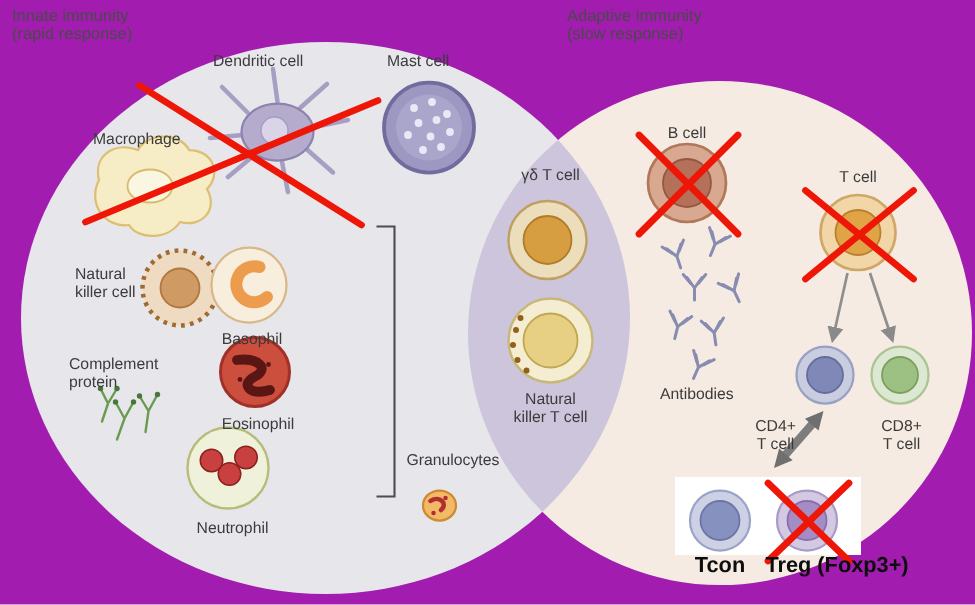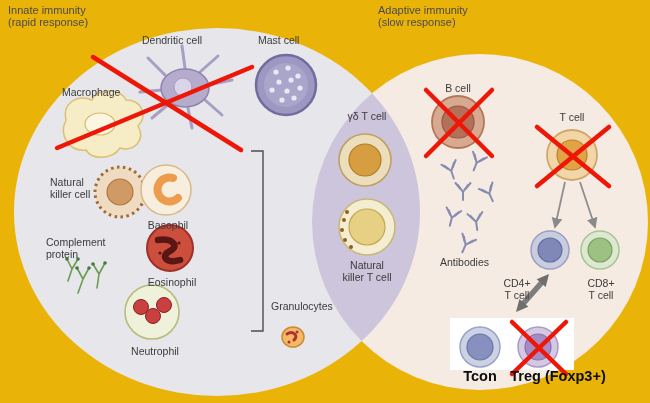--- a/index.html
+++ b/index.html
@@ -1,16 +1,16 @@
 <!DOCTYPE html>
 <html><head>
 <meta charset="utf-8">
 <style>
   html,body{margin:0;padding:0;background:#ffffff;}
-  .stage{position:relative;width:650px;height:403px;background:#eab308;overflow:hidden;}
+  .stage{position:relative;width:650px;height:403px;background:#a21caf;overflow:hidden;}
   svg{display:block;}
   text{font-family:"Liberation Sans","DejaVu Sans",sans-serif;font-size:10.5px;fill:#3b3b3b;}
   text.title{font-size:11px;fill:#4a4a4a;}
   text.big{font-size:14.5px;font-weight:bold;fill:#0d0d0d;}
 </style>
 </head>
 <body>
 
 <div class="stage">
 <svg width="650" height="403" viewBox="0 0 650 403">

